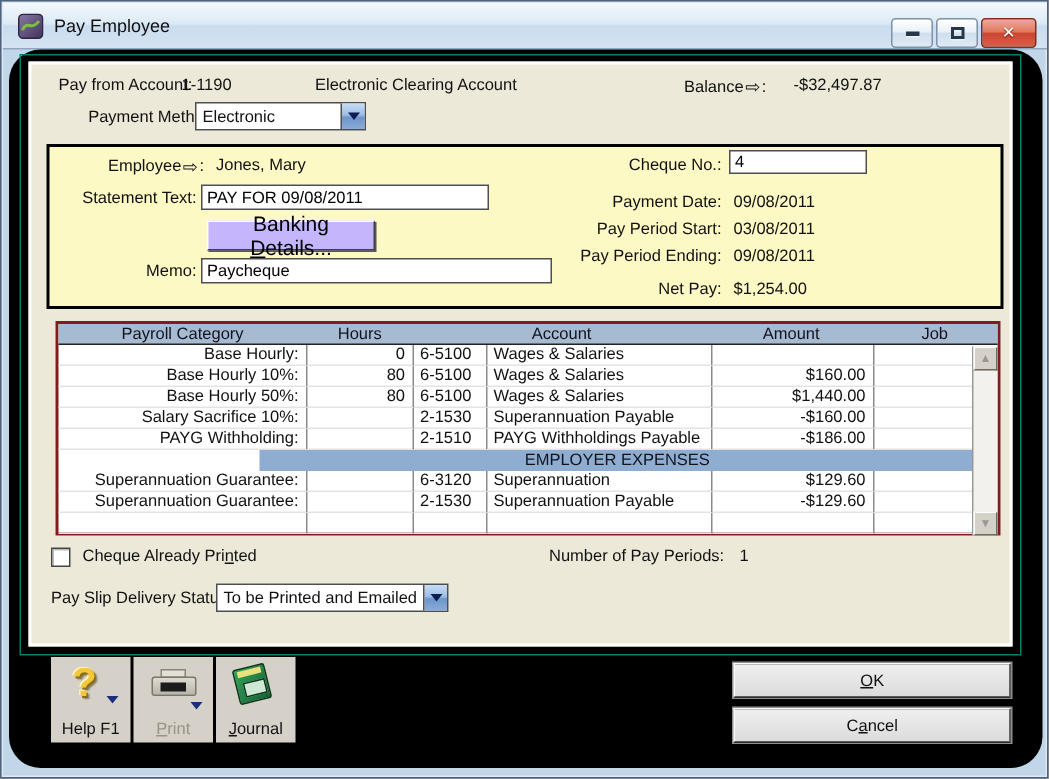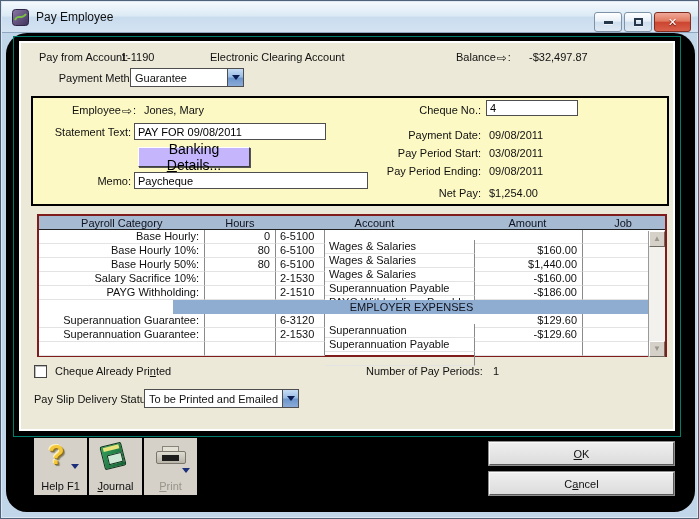--- a/index.html
+++ b/index.html
@@ -59,21 +59,21 @@
   .thead{height:14px;background:var(--header_blue,#a6bad2);border-bottom:1px solid #222;
     display:flex;font-size:11px;color:#10131f;}
   .thead .hc{display:flex;align-items:center;justify-content:center;white-space:nowrap;}
   .tbody{position:relative;height:126px;}
   .trow{display:flex;height:14px;}
   .cell{height:14px;border-right:1px solid #8a8a8a;border-bottom:1px solid #e3e3e3;
     font-size:11px;line-height:13px;white-space:nowrap;overflow:hidden;}
   .c0{width:166px;text-align:right;padding-right:5px;}
   .c1{width:71px;text-align:right;padding-right:5px;}
   .c2{width:49px;padding-left:4px;}
-  .c3{width:150px;padding-left:4px;margin-top:10px;}
+  .c3{width:150px;padding-left:4px;}
   .c4{width:108px;text-align:right;padding-right:5px;}
   .c5{width:67px;border-right:none;}
   .band-row{position:relative;height:14px;}
   .band{position:absolute;left:134px;top:0;width:477px;height:14px;
     background:var(--band_blue,#8fadd1);color:#10131f;font-size:11px;line-height:14px;
     text-align:center;white-space:nowrap;}
   .scrollbar{position:absolute;right:0;top:15px;width:17px;height:126px;background:#f2f1ed;
     border-left:1px solid #9a9a9a;}
   .sbtn{position:absolute;left:0;width:16px;height:16px;background:#d5d1c8;
     border:1px solid;border-color:#fff #6e6a60 #6e6a60 #fff;
@@ -144,21 +144,21 @@
     <div class="content-panel">
 
       <span class="abs lbl" style="left:18px;top:8px">Pay from Account:</span>
       <span class="abs lbl" style="left:100px;top:8px">1-1190</span>
       <span class="abs lbl" style="left:189px;top:8px">Electronic Clearing Account</span>
       <span class="abs lbl" style="left:435px;top:8px"><span>Balance</span><span class="detail-arrow">⇨</span><span>:</span></span>
       <span class="abs lbl" style="left:508px;top:8px">-$32,497.87</span>
 
       <span class="abs lbl tr" style="left:18px;top:29px;width:106px">Payment Method:</span>
       <div class="combo" style="left:109px;top:25px;width:114px">
-        <span class="combo-text">Guarantee</span>
+        <span class="combo-text">Electronic</span>
         <span class="combo-btn">
             <span class="tri-down"></span>
           </span>
       </div>
 
       <div class="yellow-panel">
         <span class="abs lbl tr" style="left:0;top:6px;width:103px"><span>Employee</span><span class="detail-arrow">⇨</span><span>:</span></span>
         <span class="abs lbl" style="left:111px;top:6px">Jones, Mary</span>
 
         <span class="abs lbl tr" style="left:0;top:28px;width:98px">Statement Text:</span>
@@ -287,34 +287,34 @@
             <span class="tri-down"></span>
           </span>
       </div>
     </div>
 
     <div class="toolbar">
       <div class="tool-cell">
         <span class="help-q">?</span>
         <span class="mini-tri" style="right:8px;top:26px"></span>
         <span class="tool-label"><span>Help F1</span><span class="accel"></span><span></span></span>
-      </div>
-      <div class="tool-cell">
-        <span class="journal-book"></span>
-        <span class="tool-label"><span></span><span class="accel">J</span><span>ournal</span></span>
       </div>
       <div class="tool-cell">
         <span class="printer">
             <span class="top"></span>
             <span class="bodyp"></span>
             <span class="slot"></span>
           </span>
         <span class="mini-tri" style="right:7px;top:30px"></span>
         <span class="tool-label disabled"><span></span><span class="accel">P</span><span>rint</span></span>
       </div>
+      <div class="tool-cell">
+        <span class="journal-book"></span>
+        <span class="tool-label"><span></span><span class="accel">J</span><span>ournal</span></span>
+      </div>
     </div>
 
     <button class="dlg-btn" style="top:409px">
         <span><span></span><span class="accel">O</span><span>K</span></span>
       </button>
     <button class="dlg-btn" style="top:439px">
         <span><span>C</span><span class="accel">a</span><span>ncel</span></span>
       </button>
   </div>
 </div>

